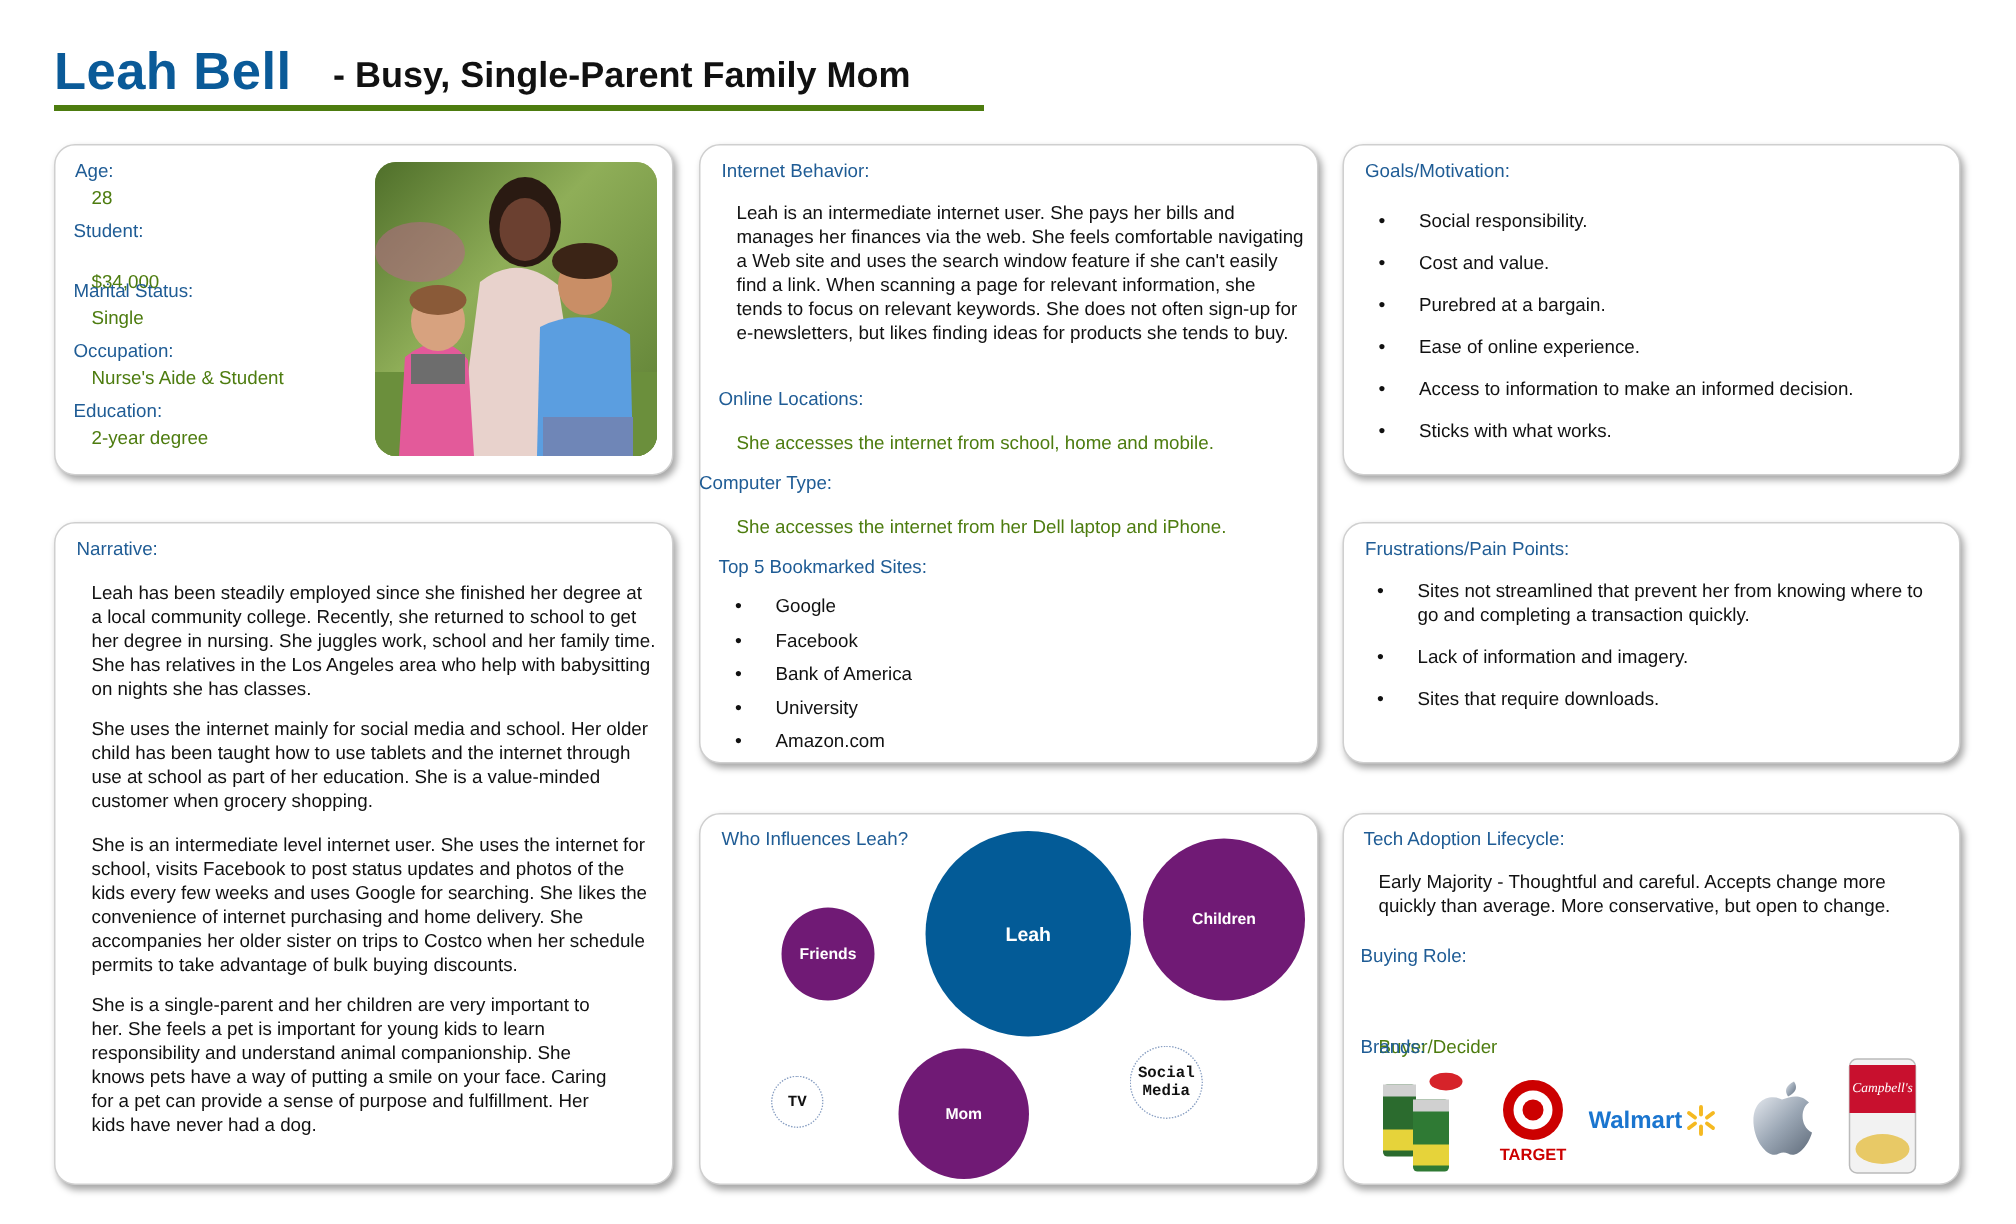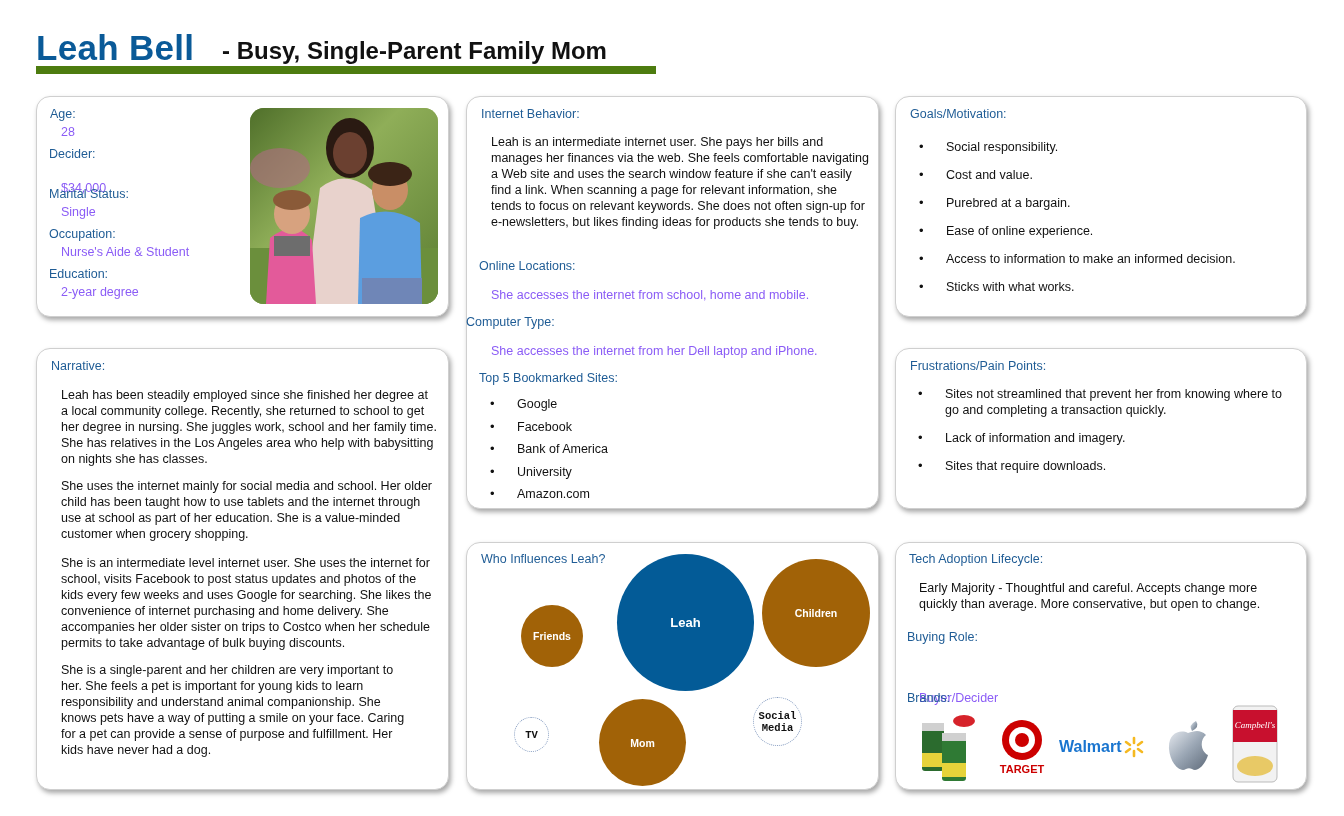--- a/index.html
+++ b/index.html
@@ -1,57 +1,57 @@
 <!DOCTYPE html>
 <html><head>
 <meta charset="utf-8">
 <style>
   * { box-sizing: border-box; margin: 0; padding: 0; }
   html, body { width: 1344px; height: 816px; background: #ffffff; overflow: hidden; }
   body { font-family: "Liberation Sans", sans-serif; color: #111; position: relative; }
 
-  .title-wrap { position: absolute; left: 36px; top: 28px; width: 620px; height: 46px; border-bottom: 8px solid #4d7c0f; }
+  .title-wrap { position: absolute; left: 36px; top: 28px; width: 620px; height: 46px; border-bottom: 4px solid #4d7c0f; }
   .title-name { position: absolute; left: 0; top: 0; font-size: 35px; font-weight: bold; color: #0a5a98; letter-spacing: 0.3px; }
   .title-sub { position: absolute; left: 186px; top: 9px; font-size: 24px; font-weight: bold; color: #111; }
 
   .card { position: absolute; background: #fff; border: 1px solid #cfcfcf; border-radius: 14px;
           box-shadow: 2px 3px 5px rgba(0,0,0,0.35); }
   .label { position: absolute; font-size: 12.5px; color: #1f5c95; }
-  .val { position: absolute; font-size: 12.5px; color: #8b5cf6; line-height: 16px; }
+  .val { position: absolute; font-size: 12.5px; color: #4d7c0f; line-height: 16px; }
   .para { position: absolute; font-size: 12.5px; color: #111; line-height: 16px; }
   .bullets { position: absolute; list-style: none; font-size: 12.5px; color: #111; }
   .bullets li { position: relative; padding-left: 27px; }
   .bullets li::before { content: "•"; position: absolute; left: 0; top: 0; font-size: 13px; }
 
   
   .photo { position: absolute; left: 250px; top: 108px; width: 188px; height: 196px; border-radius: 14px; overflow: hidden;
            background: linear-gradient(160deg, #6f8f3e 0%, #a7b661 30%, #5e7d33 60%, #8ca54d 100%); }
 
   
   .bubble { position: absolute; border-radius: 50%; display: flex; align-items: center; justify-content: center;
             font-weight: bold; text-align: center; }
   .bubble.main { background: #035b97; color: #fff; font-size: 13px; }
-  .bubble.sec { background: #a16207; color: #fff; font-size: 10.5px; }
+  .bubble.sec { background: #701a75; color: #fff; font-size: 10.5px; }
   .bubble.dotted { border: 1.5px dotted #8aa0c3; color: #111; font-size: 10.5px; line-height: 12px; font-family: Liberation Mono, monospace; }
 
   
   .brand { position: absolute; }
 </style>
 </head>
 <body>
 
 <div class="title-wrap">
   <span class="title-name">Leah Bell</span>
   <span class="title-sub">- Busy, Single-Parent Family Mom</span>
 </div>
 
 <div class="card" style="left:36px;top:96px;width:413px;height:221px;"></div>
 <div class="label" style="left:50px;top:107px;">Age:</div>
 <div class="val" style="left:61px;top:124px;">28</div>
-<div class="label" style="left:49px;top:147px;">Decider:</div>
+<div class="label" style="left:49px;top:147px;">Student:</div>
 <div class="val" style="left:61px;top:180px;text-align:right;">$34,000</div>
 <div class="label" style="left:49px;top:187px;">Marital Status:</div>
 <div class="val" style="left:61px;top:204px;text-align:center;">Single</div>
 <div class="label" style="left:49px;top:227px;">Occupation:</div>
 <div class="val" style="left:61px;top:244px;">Nurse's Aide &amp; Student</div>
 <div class="label" style="left:49px;top:267px;">Education:</div>
 <div class="val" style="left:61px;top:284px;">2-year degree</div>
 
 <div class="photo">
   <svg width="188" height="196" viewBox="0 0 188 196">

